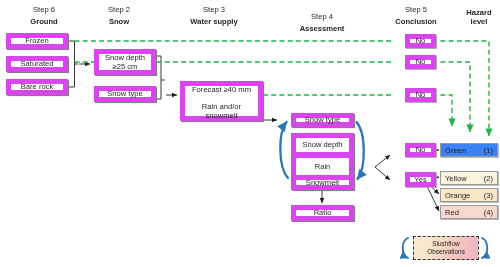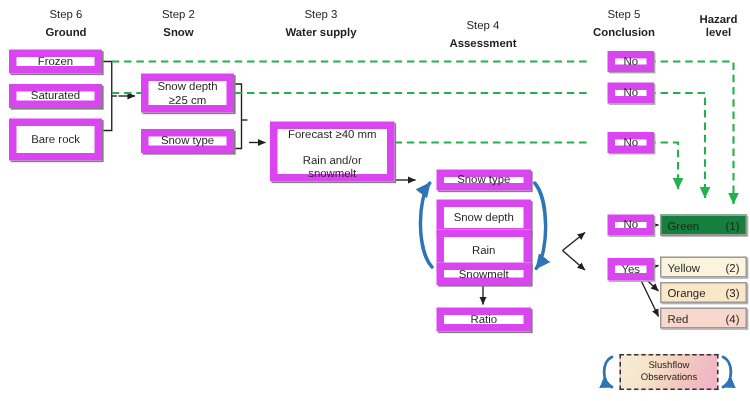--- a/index.html
+++ b/index.html
@@ -200,21 +200,21 @@
     <span class="step"></span>
     <span class="name">Hazard level</span>
   </div>
 
   <div class="node" style="left:6px; top:33px; width:62px; height:16px;">
     <span class="txt">Frozen</span>
   </div>
   <div class="node" style="left:6px; top:56px; width:62px; height:16px;">
     <span class="txt">Saturated</span>
   </div>
-  <div class="node" style="left:6px; top:79px; width:62px; height:28px;">
+  <div class="node" style="left:6px; top:79px; width:62px; height:16px;">
     <span class="txt">Bare rock</span>
   </div>
 
   <div class="node" style="left:94px; top:49px; width:62px; height:26px;">
     <span class="txt">Snow depth ≥25 cm</span>
   </div>
   <div class="node" style="left:94px; top:86px; width:62px; height:16px;">
     <span class="txt">Snow type</span>
   </div>
 
@@ -248,21 +248,21 @@
   <div class="node thin" style="left:393px; top:88px; width:31px; height:14px;">
     <span class="txt">No</span>
   </div>
   <div class="node thin" style="left:393px; top:143px; width:31px; height:14px;">
     <span class="txt">No</span>
   </div>
   <div class="node thin" style="left:393px; top:172px; width:31px; height:15px;">
     <span class="txt">Yes</span>
   </div>
 
-  <div class="hazard" style="left:440px; top:143px; width:58px; height:14px; background:#15803d;">
+  <div class="hazard" style="left:440px; top:143px; width:58px; height:14px; background:#3b82f6;">
     <span class="hname">Green</span>
     <span class="hnum">(1)</span>
   </div>
   <div class="hazard" style="left:440px; top:171px; width:58px; height:14px; background:#faf4dd;">
     <span class="hname">Yellow</span>
     <span class="hnum">(2)</span>
   </div>
   <div class="hazard" style="left:440px; top:188px; width:58px; height:14px; background:#fae7c8;">
     <span class="hname">Orange</span>
     <span class="hnum">(3)</span>

